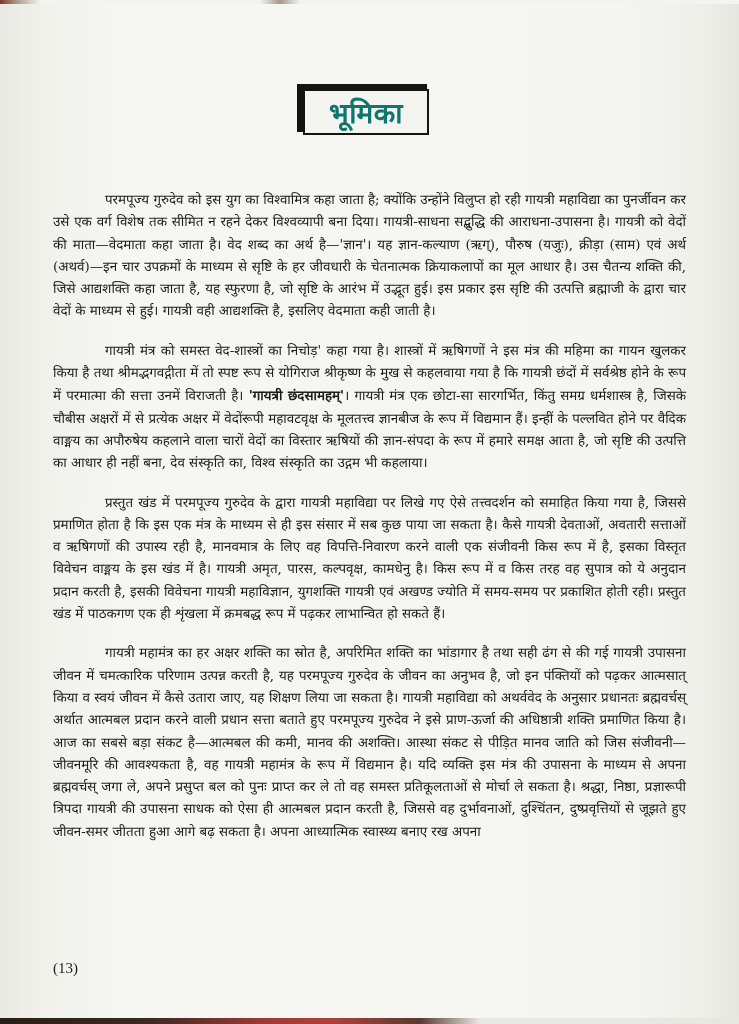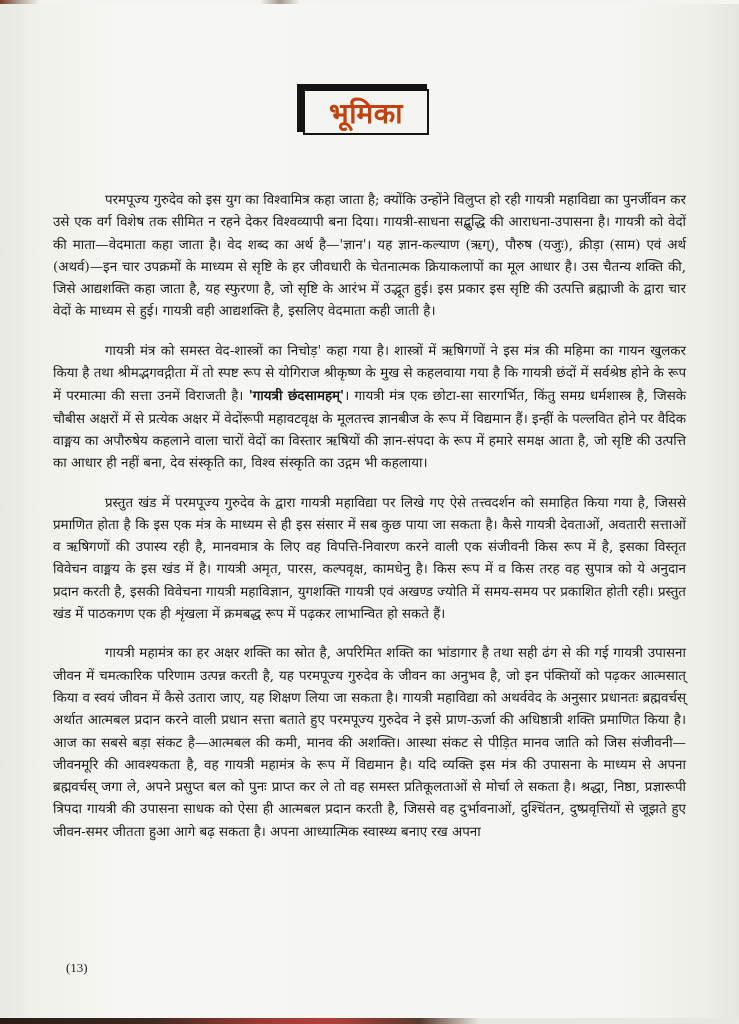--- a/index.html
+++ b/index.html
@@ -55,21 +55,21 @@
       border: 2px solid #141414;
       display: flex;
       align-items: center;
       justify-content: center;
       box-sizing: border-box;
     }
     .title-text {
       font-family: "DejaVu Sans", "Liberation Sans", sans-serif;
       font-weight: bold;
       font-size: 28px;
-      color: #c2410c;
+      color: #0f766e;
       letter-spacing: 0.5px;
     }
     .body-text {
       position: absolute;
       left: 53px;
       top: 172px;
       width: 633px;
       color: #1c1c1c;
       font-size: 13.4px;
       line-height: 22.3px;
@@ -80,23 +80,22 @@
       text-indent: 52px;
     }
     .para b {
       font-weight: bold;
     }
     .page-number {
       position: absolute;
       left: 53px;
       top: 960px;
       font-family: "Liberation Serif", serif;
-      font-size: 13px;
+      font-size: 15px;
       color: #1c1c1c;
-      margin-left: 13px;
     }
   </style>
 </head>
 <body>
 
 <div class="page">
   <div class="top-edge"></div>
 
   <div class="title-wrap">
     <div class="title-shadow"></div>

